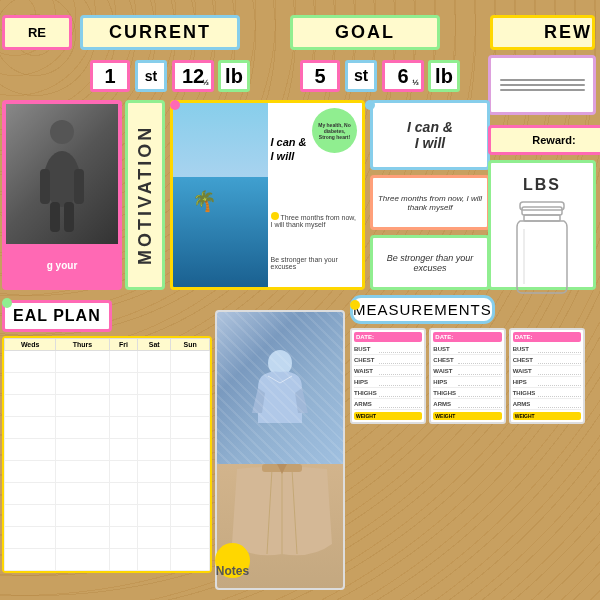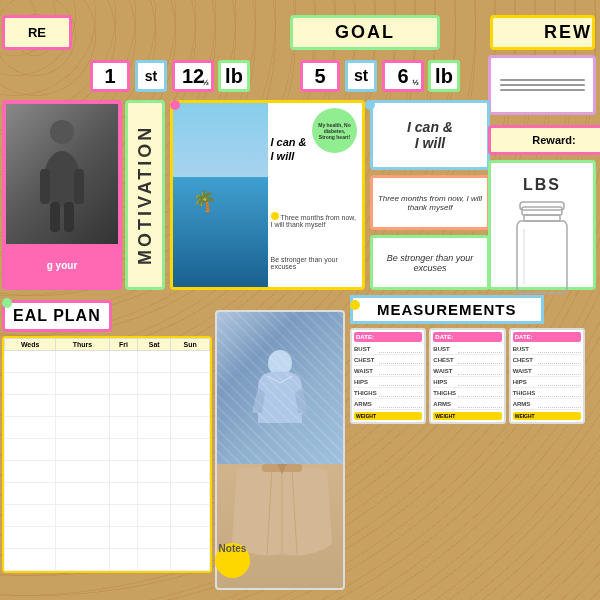--- a/index.html
+++ b/index.html
@@ -432,41 +432,41 @@
     }
 
     
     .notes-circle {
       position: absolute;
       bottom: 22px; left: 215px;
       width: 35px; height: 35px;
       background: #ffd700;
       border-radius: 50%;
       display: flex;
-      align-items: flex-start;
-      justify-content: center;
-      font-size: 10px;
+      align-items: flex-end;
+      justify-content: center;
+      font-size: 12px;
       font-weight: bold;
       color: #555;
       z-index: 5;
     }
 
     
     .measurements-section {
       position: absolute;
       top: 295px; left: 350px;
       width: 235px; height: 300px;
     }
     .measurements-header {
       background: white;
       border: 3px solid #87ceeb;
-      border-radius: 0;
-      padding: 3px 24px;
+      border-radius: 11px;
+      padding: 3px 0;
       font-size: 15px;
-      font-weight: bold;
+      font-weight: normal;
       letter-spacing: 1px;
       margin-bottom: 4px;
       display: inline-block;
     }
     .measurements-columns {
       display: flex;
       gap: 3px;
       width: 100%;
     }
     .meas-col {
@@ -520,20 +520,23 @@
   </style>
 </head>
 <body>
 
 <div class="cork-board">
 
   <div class="label-card card-before border-pink">
     <span>RE</span>
   </div>
 
+  <div class="label-card card-current border-blue">
+    <span>CURRENT</span>
+  </div>
 
   <div class="label-card card-goal border-green">
     <span>GOAL</span>
   </div>
 
   <div class="label-card card-reward-label border-yellow">
     <span>REW</span>
   </div>
 
   <div class="weight-box weight-num w-c1">

